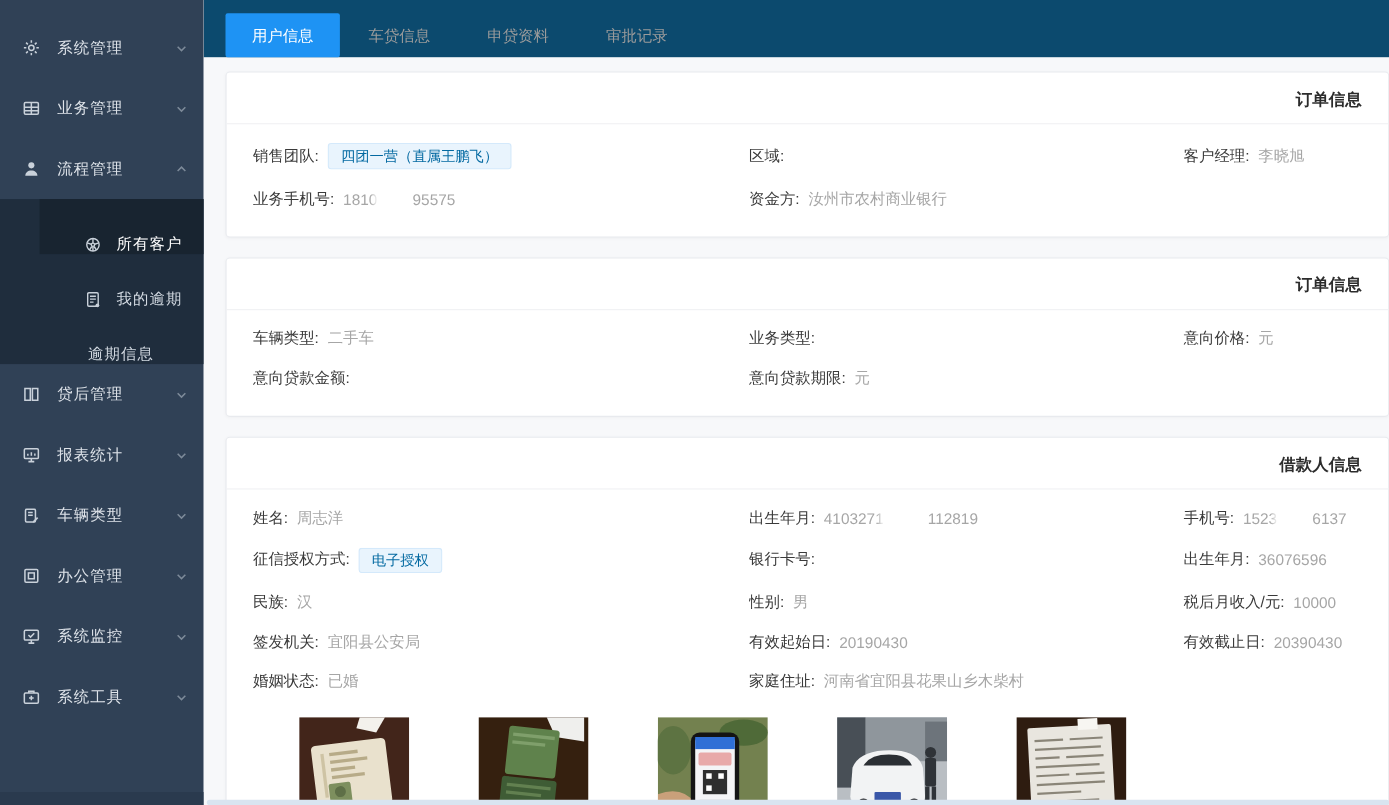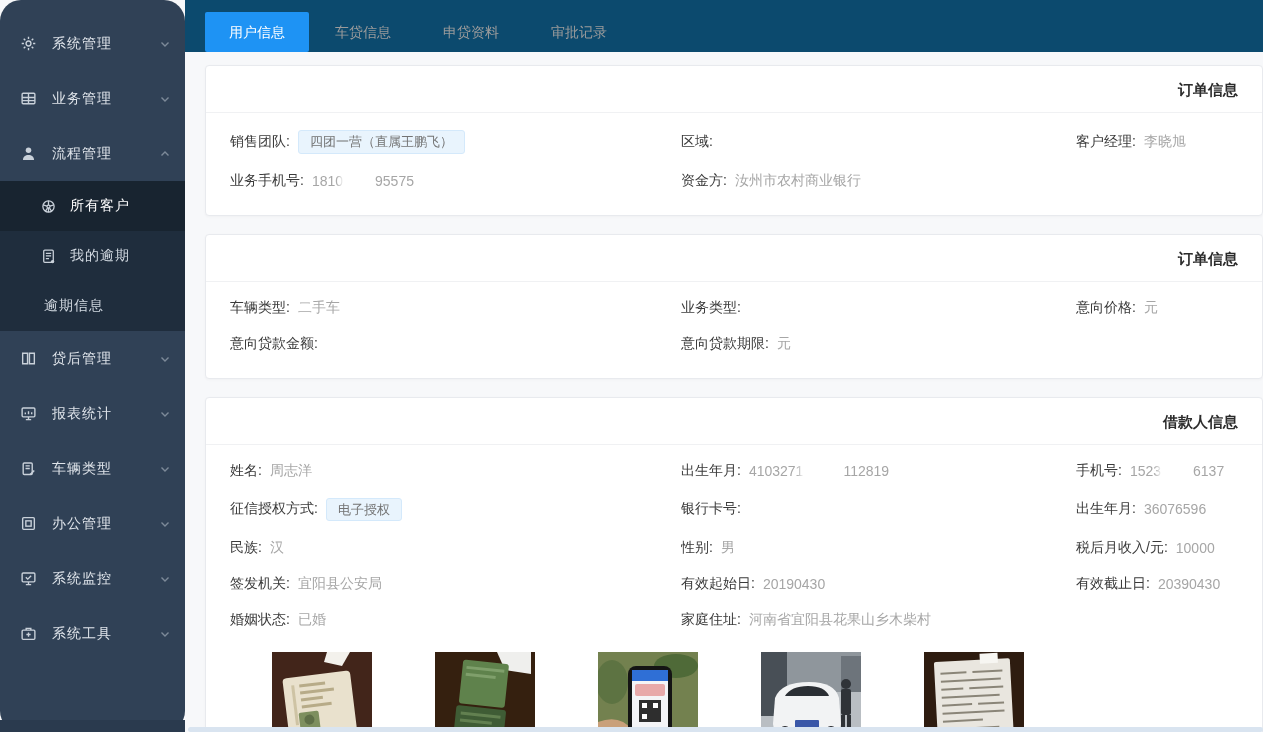--- a/index.html
+++ b/index.html
@@ -1,29 +1,29 @@
 <!DOCTYPE html>
 <html><head>
 <meta charset="utf-8">
 <style>
   * { margin:0; padding:0; box-sizing:border-box; }
   html,body { width:1263px; height:732px; overflow:hidden; }
   body { font-family:"Liberation Sans","DejaVu Sans",sans-serif; font-size:14px; background:#f7f8fa; }
   .app { display:flex; width:1263px; height:732px; position:relative; }
 
   
-  .sidebar { width:185px; background:#304156; flex-shrink:0; padding-top:16px; position:relative;border-radius:21px; }
+  .sidebar { width:185px; background:#304156; flex-shrink:0; padding-top:16px; position:relative; }
   .sitem { height:55px; display:flex; align-items:center; padding:0 14px 0 20px; color:#dfe4ea; cursor:pointer; }
   .sicon { width:18px; height:18px; margin-right:14px; color:#c9d1da; flex-shrink:0; display:flex; align-items:center; }
   .sicon svg { width:17px; height:17px; }
   .slabel { flex:1; font-size:14px; letter-spacing:1px; }
   .schev { color:#7d8a99; display:flex; }
   .schev svg { width:12px; height:12px; }
   .submenu { background:#1f2d3d; }
-  .subitem { height:50px; display:flex; align-items:center; padding:0 14px 0 40px; color:#d3dae2; cursor:pointer; }
+  .subitem { height:50px; display:flex; align-items:flex-end; padding:0 14px 0 40px; color:#d3dae2; cursor:pointer;margin-left:36px; }
   .subitem.active { background:#182430; color:#fff; }
   .subitem .sicon { margin-right:12px; }
   .subitem.noicon { padding-left:44px; }
   .sidebar-bottom { position:absolute; bottom:0; left:0; right:0; height:12px; background:#2a3a4e; }
 
   
   .main { flex:1; display:flex; flex-direction:column; background:#f7f8fa; overflow:hidden; }
   .tabbar { background:#0c4a6e; padding:12px 0 0 20px; display:flex; align-items:flex-end; height:52px; flex-shrink:0; }
   .tab { height:40px; line-height:40px; font-size:14px; color:#9b9b9b; padding:0 26px; cursor:pointer; }
   .tab.active { background:#1e93f4; color:#fff; border-radius:2px; padding:0 24px; }
@@ -32,21 +32,21 @@
   .card { background:#fff; border:1px solid #e8eaee; border-radius:4px; margin-bottom:18px; box-shadow:0 1px 3px rgba(0,0,0,.03);text-align:right; }
   .card-hd { padding:15px 24px 12px; border-bottom:1px solid #f0f1f3; }
   .card-title { font-size:15px; font-weight:bold; color:#2c2c2c; }
   .card-bd { padding:8px 24px 16px; }
   .frow { display:grid; grid-template-columns:451px 395px auto; padding:9px 0; align-items:center; }
   .fld { display:flex; align-items:center; white-space:nowrap; overflow:hidden; }
   .flabel { font-weight:normal; color:#3a3a3a; margin-right:8px; }
   .fvalue { color:#a6a6a6; }
   .blur { display:inline-block; width:30px; height:15px; background:#fff; border-radius:2px;
           box-shadow:0 0 5px 4px rgba(255,255,255,.97); vertical-align:-2px; margin:0 1px; }
-  .tag { display:inline-block; background:#e9f4fd; border:1px solid #d4e9fb; color:#737373;
+  .tag { display:inline-block; background:#e9f4fd; border:1px solid #d4e9fb; color:#0369a1;
          border-radius:3px; padding:3px 11px; font-size:13px; line-height:1.2; }
 
   
   .photos { display:flex; gap:63px; padding:14px 0 0 42px; }
   .photo { width:100px; text-align:center; }
   .thumb { width:100px; height:106px; display:block; cursor:pointer; }
 
   .hscrollbar { position:absolute; left:3px; right:0; bottom:0; height:5px; background:#d9e4f0; border-radius:3px; }
 </style>
 </head>

